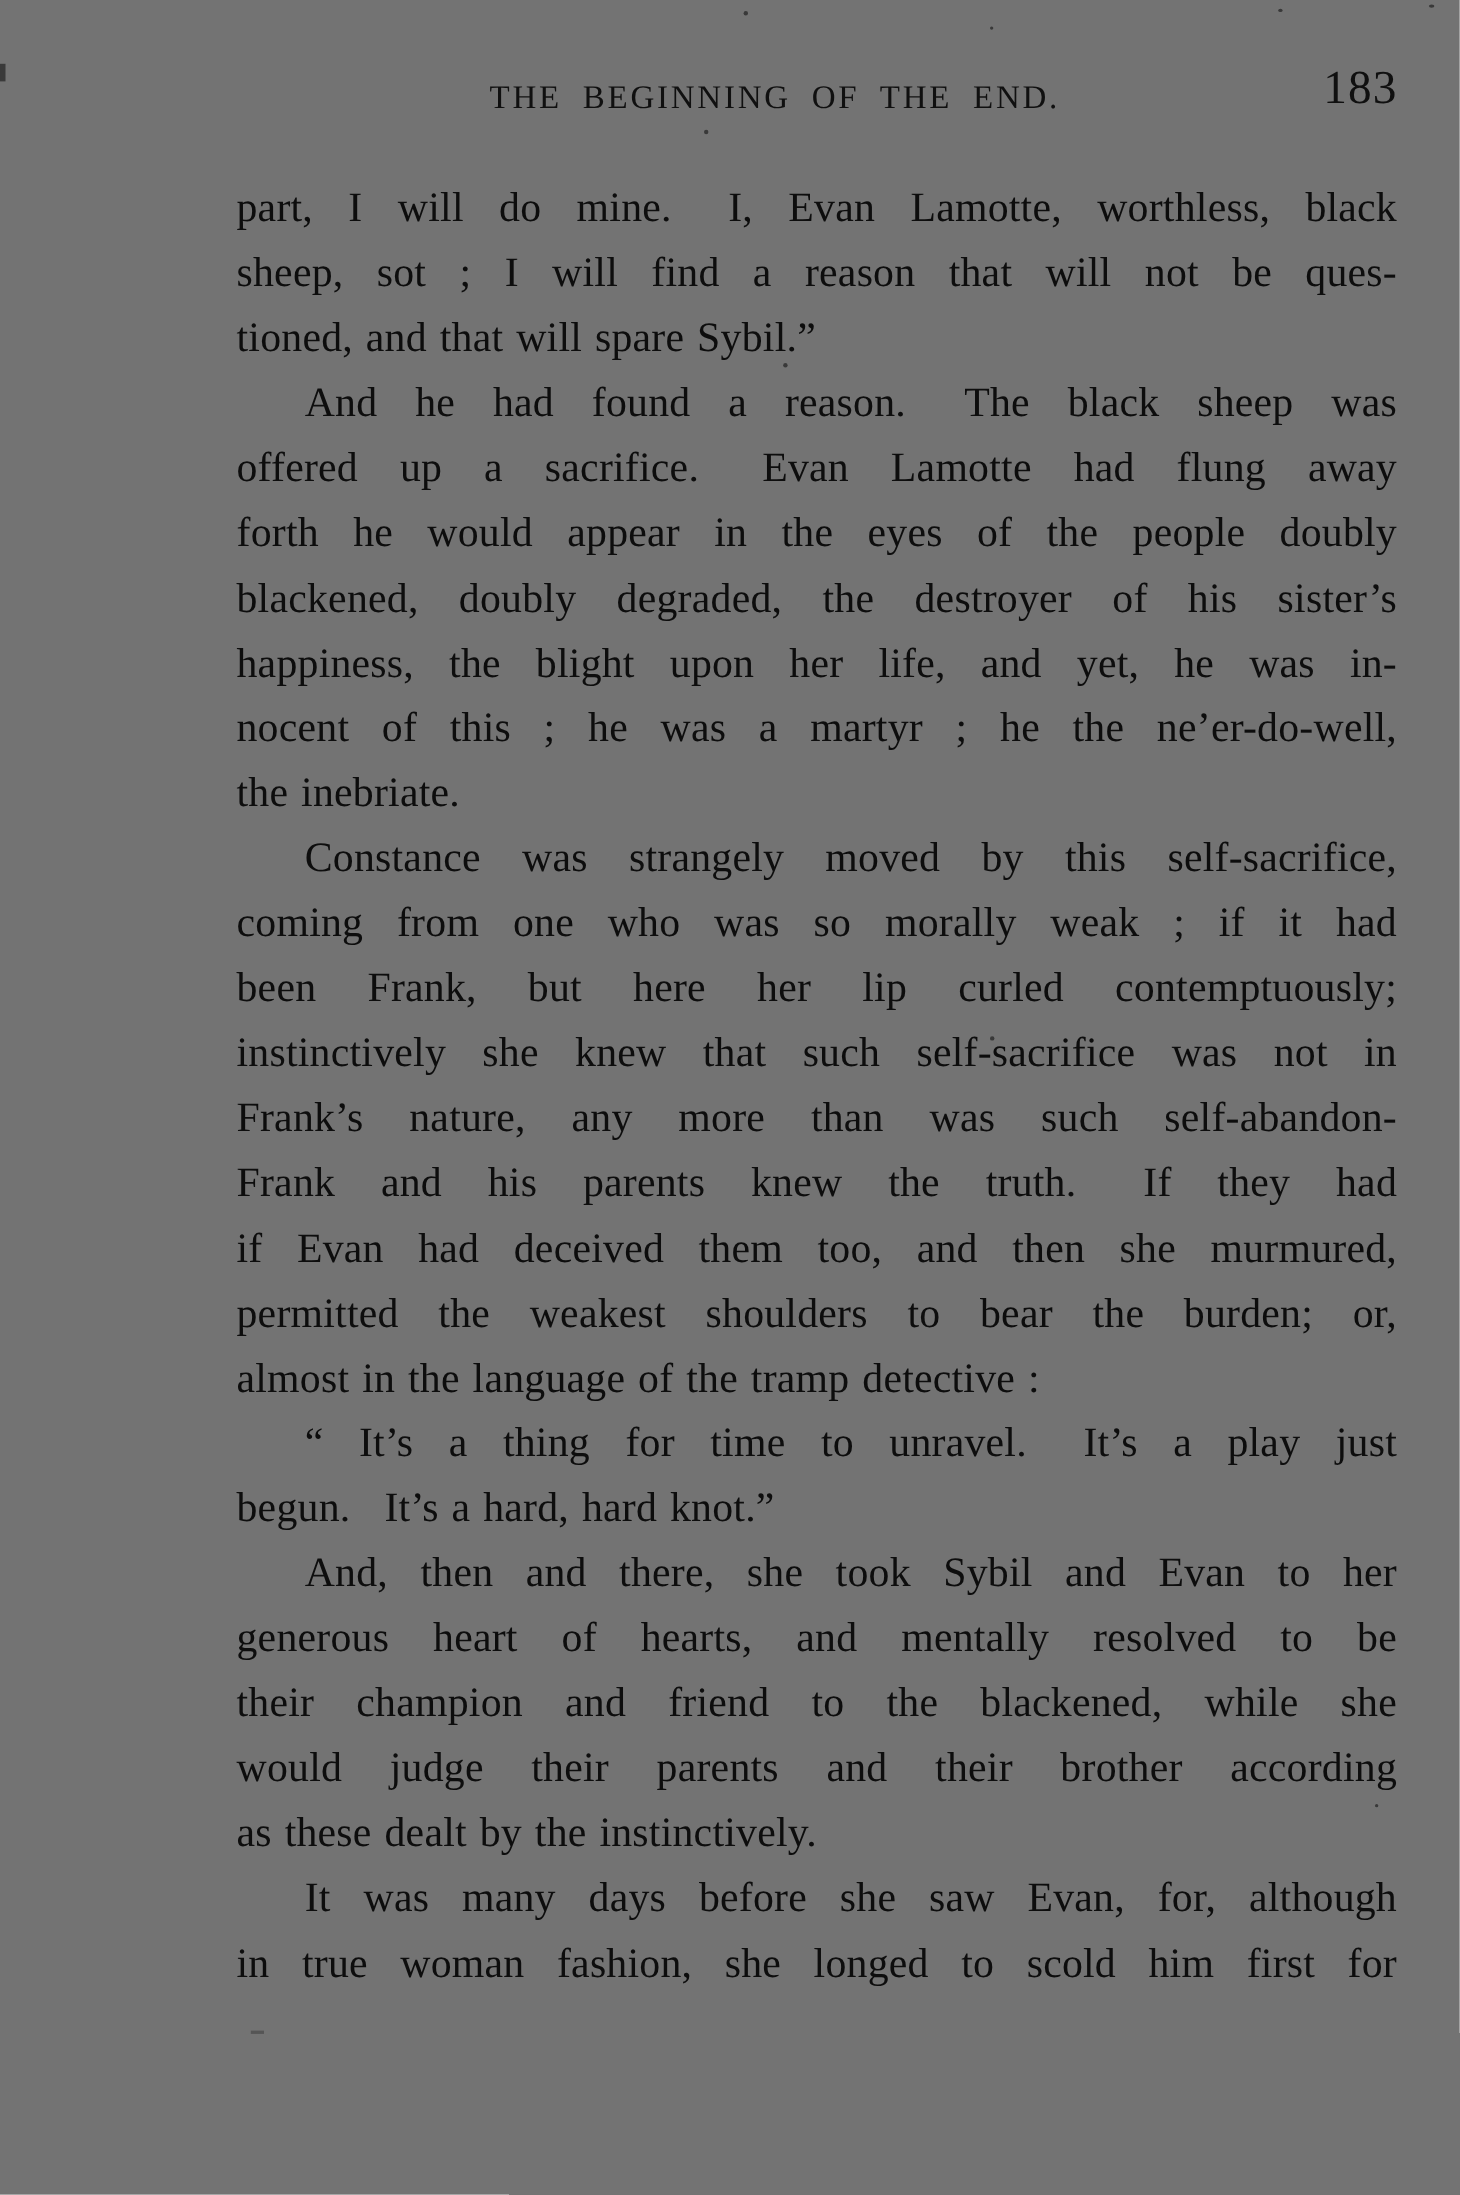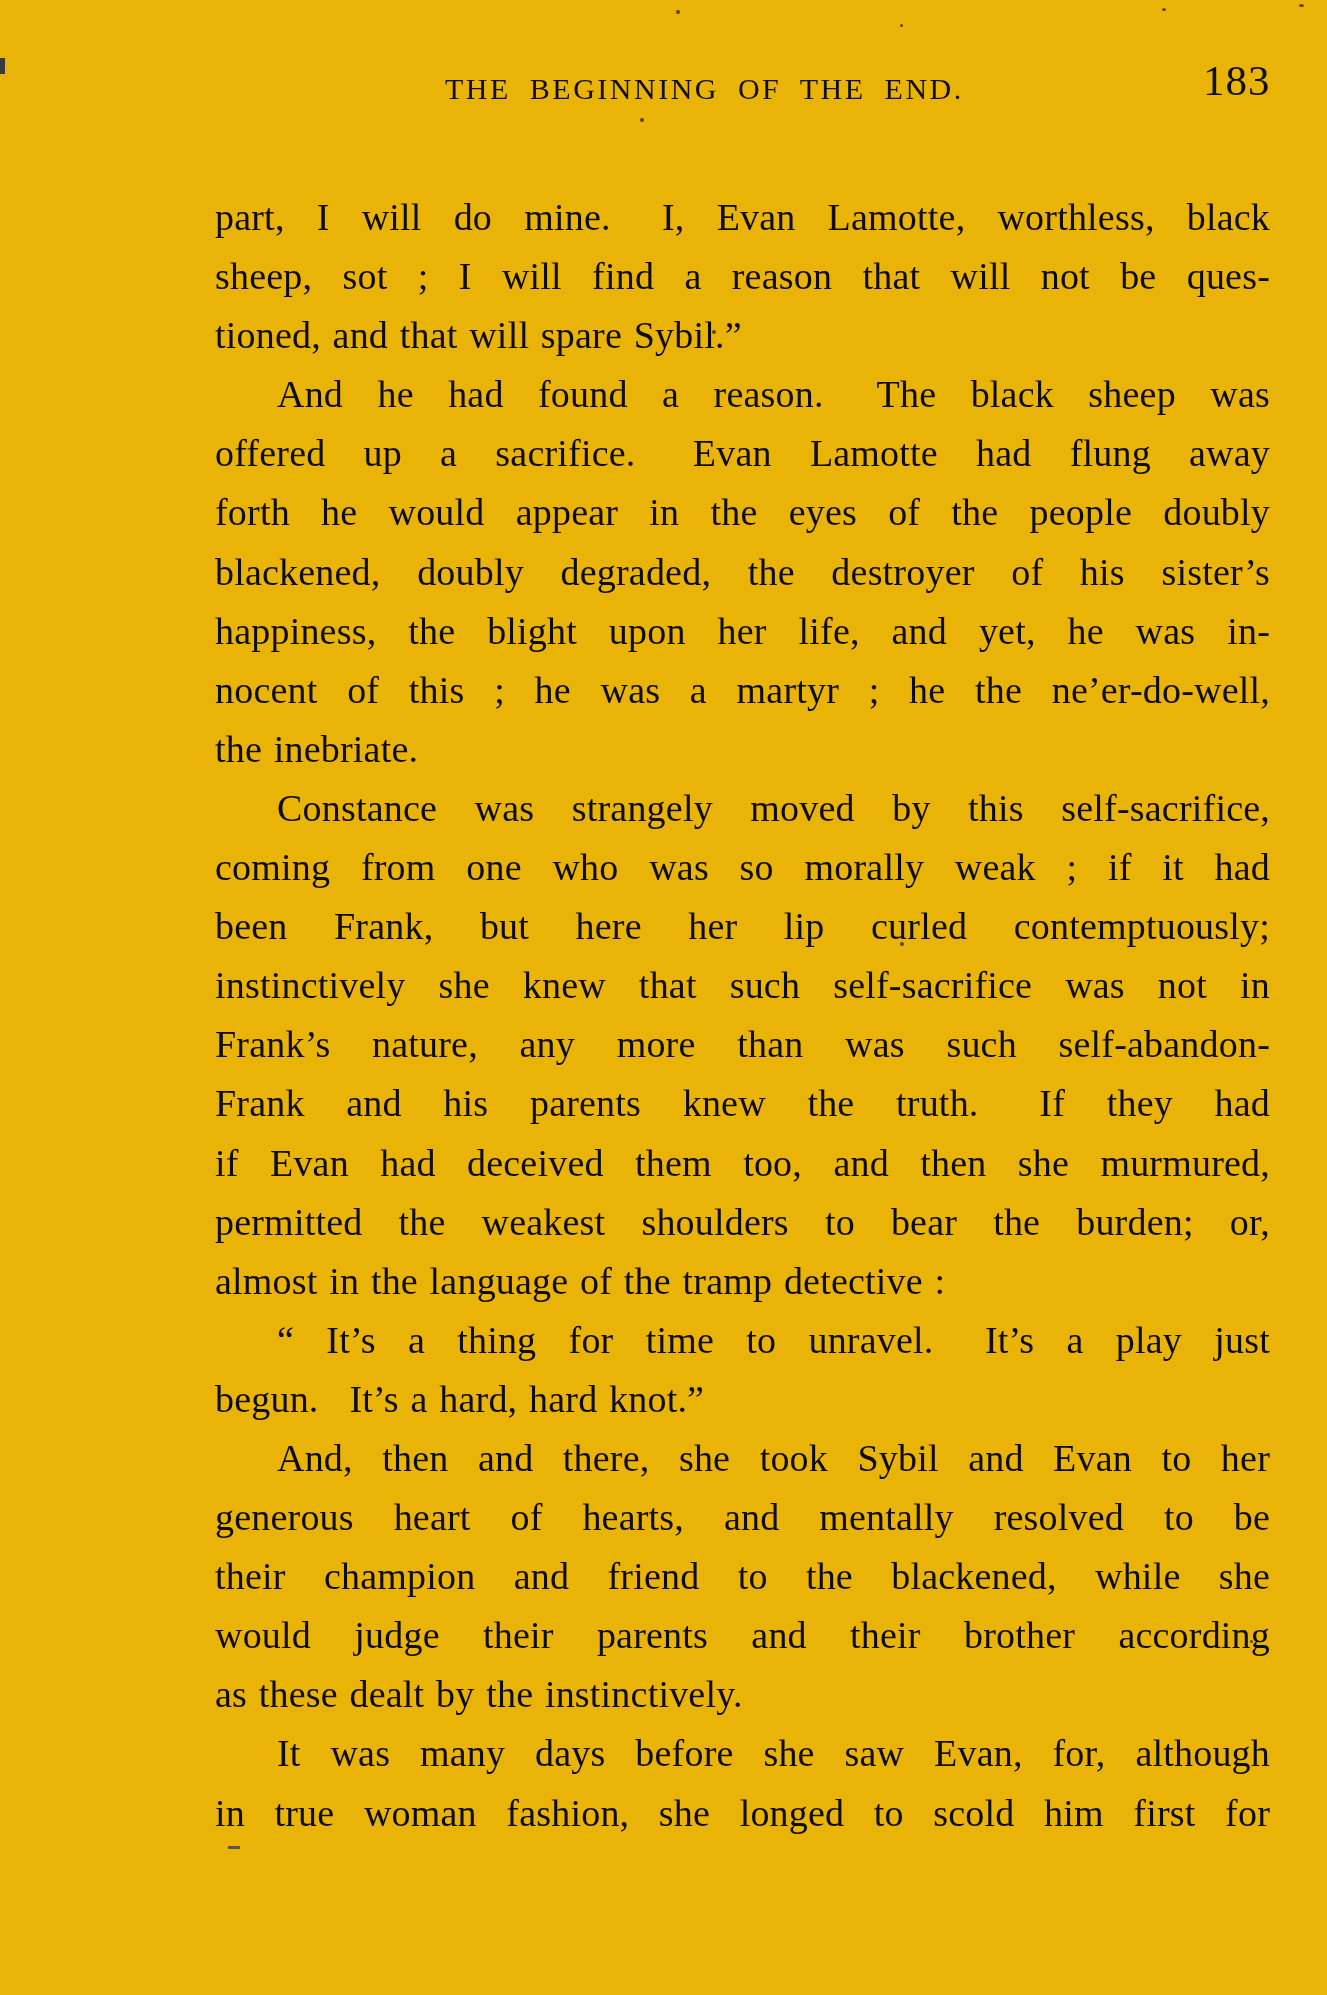--- a/index.html
+++ b/index.html
@@ -5,35 +5,35 @@
   html,body{margin:0;padding:0;}
   body{
     width:1327px;height:1995px;
     background:#ffffff;
     font-family:"Liberation Serif", serif;
     position:relative;
     overflow:hidden;
   }
   .page{
     position:absolute;left:0;top:0;width:1327px;height:1995px;
-    background:#eab308;color:#0e0e0e;
+    background:#737373;color:#0e0e0e;
   }
   .running-head{
     position:absolute;left:445px;top:72px;width:620px;
     font-size:30px;letter-spacing:2.5px;word-spacing:9px;
     white-space:nowrap;color:#101010;
   }
   .page-number{
     position:absolute;left:1203px;top:56px;
     font-size:43px;letter-spacing:1px;color:#101010;text-align:center;
   }
   .text-block{
     position:absolute;left:215px;top:160px;width:1055px;
     font-size:38px;line-height:59.1px;color:#0d0d0d;
-    letter-spacing:0.2px;word-spacing:2px;margin-top:28px;
+    letter-spacing:0.2px;word-spacing:2px;
   }
   .line{
     text-align:justify;
     text-align-last:left;
     white-space:normal;
   }
   .line.just{ text-align-last:justify; }
   .line.indent{ padding-left:62px; }
   .speck{ position:absolute;background:#2a2a2a;border-radius:50%;opacity:.8; }
   .mark{ position:absolute;background:#3a3a3a; }

